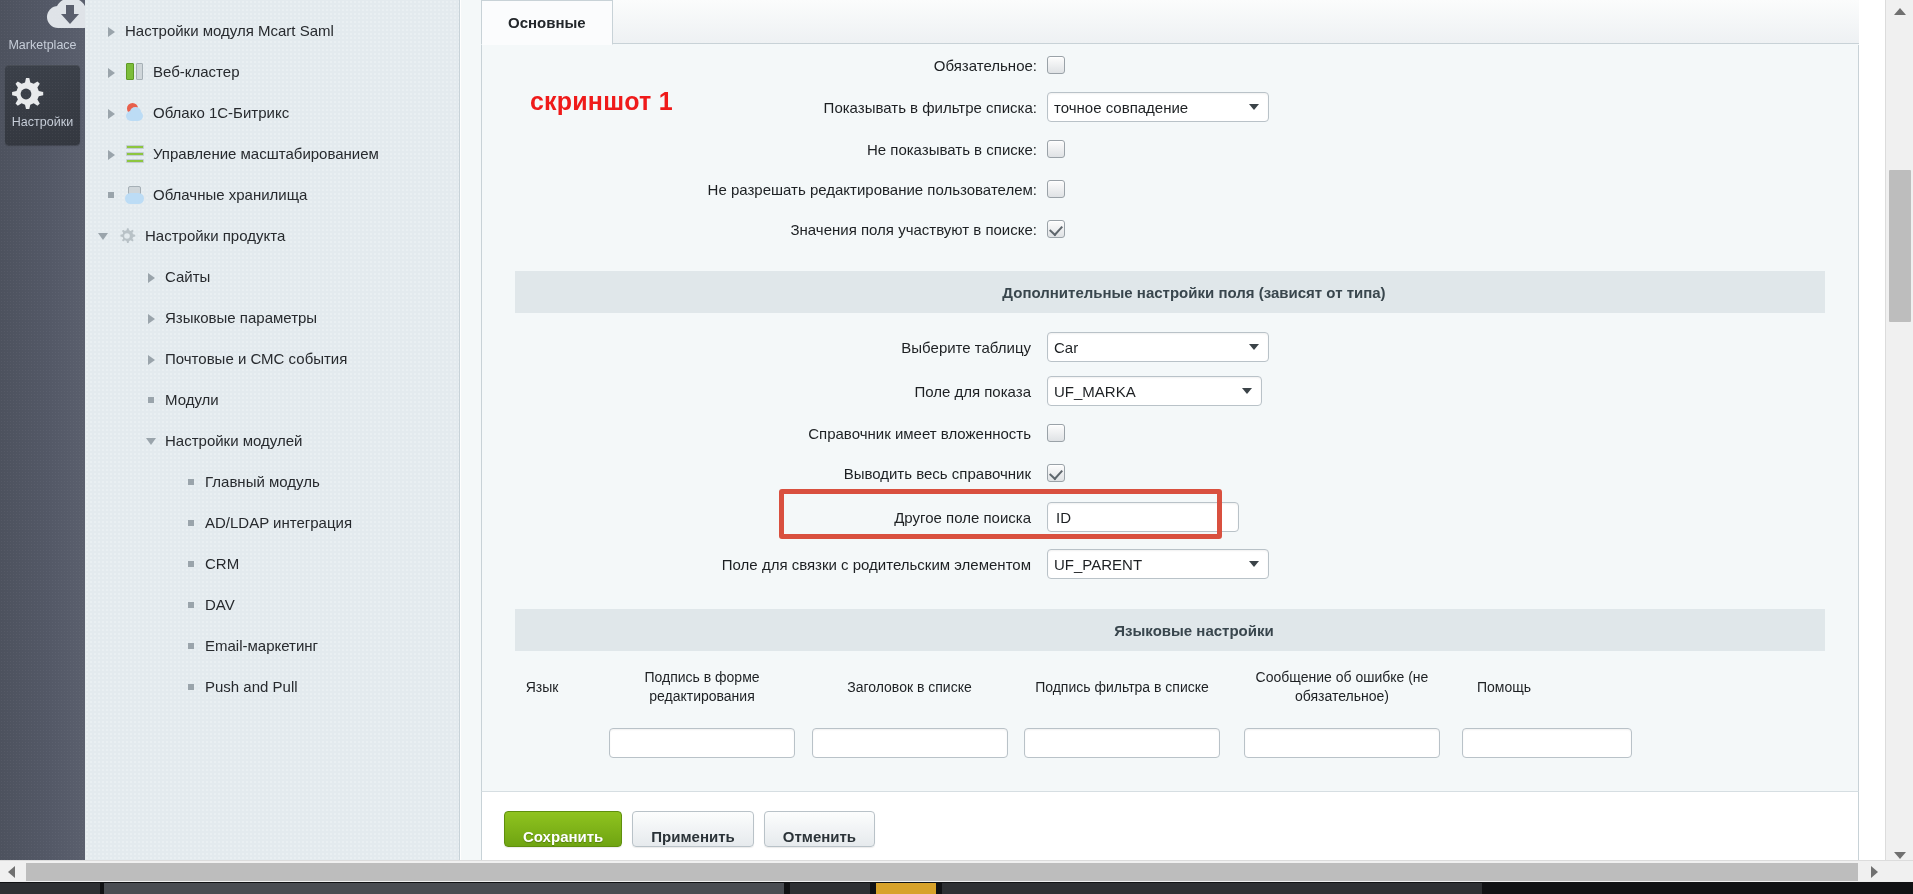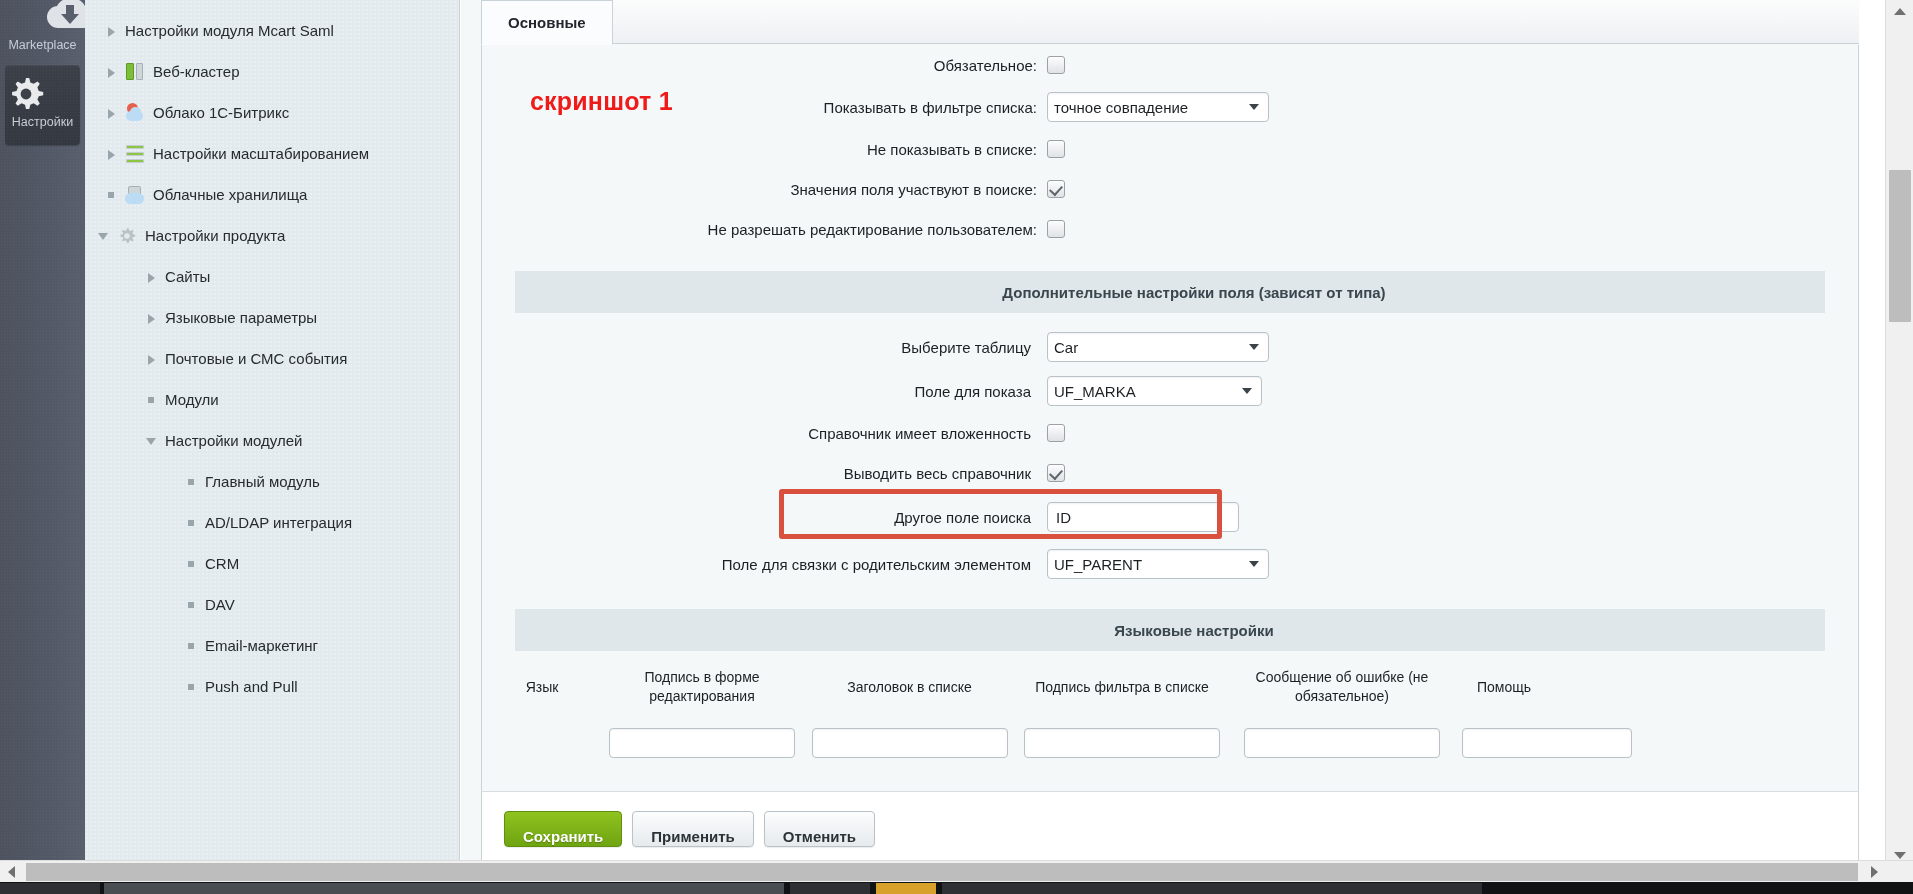--- a/index.html
+++ b/index.html
@@ -342,21 +342,21 @@
         <span class="titem-label">Облако 1С-Битрикс</span>
       </div>
 
       <div class="tree-item" style="padding-left:20px;">
         <span class="tw arrow-r"></span>
         <span class="titem-icon ic-scale">
           <i class="r" style="top:1px"></i>
             <i class="r" style="top:8px"></i>
             <i class="r" style="top:15px"></i>
         </span>
-        <span class="titem-label">Настройки масштабированием</span>
+        <span class="titem-label">Управление масштабированием</span>
       </div>
 
       <div class="tree-item" style="padding-left:20px;">
         <span class="tw dot"></span>
         <span class="titem-icon ic-stor">
             <i class="b"></i>
             <i class="c"></i>
           </span>
         <span class="titem-label">Облачные хранилища</span>
       </div>
@@ -473,30 +473,30 @@
       </div>
 
       <div class="row" style="height:38px;">
         <div class="lab">Не показывать в списке:</div>
         <div class="fld">
             <span class="chk"></span>
           </div>
       </div>
 
       <div class="row" style="height:38px;">
+        <div class="lab">Не разрешать редактирование пользователем:</div>
+        <div class="fld">
+            <span class="chk"></span>
+          </div>
+      </div>
+
+      <div class="row" style="height:38px;">
         <div class="lab">Значения поля участвуют в поиске:</div>
         <div class="fld">
             <span class="chk on"></span>
-          </div>
-      </div>
-
-      <div class="row" style="height:38px;">
-        <div class="lab">Не разрешать редактирование пользователем:</div>
-        <div class="fld">
-            <span class="chk"></span>
           </div>
       </div>
 
       <div class="sectionbar" style="margin-top:22px;">
         <span>Дополнительные настройки поля (зависят от типа)</span>
       </div>
 
       <div style="position:relative;">
 
         <div class="row" style="height:44px;">

